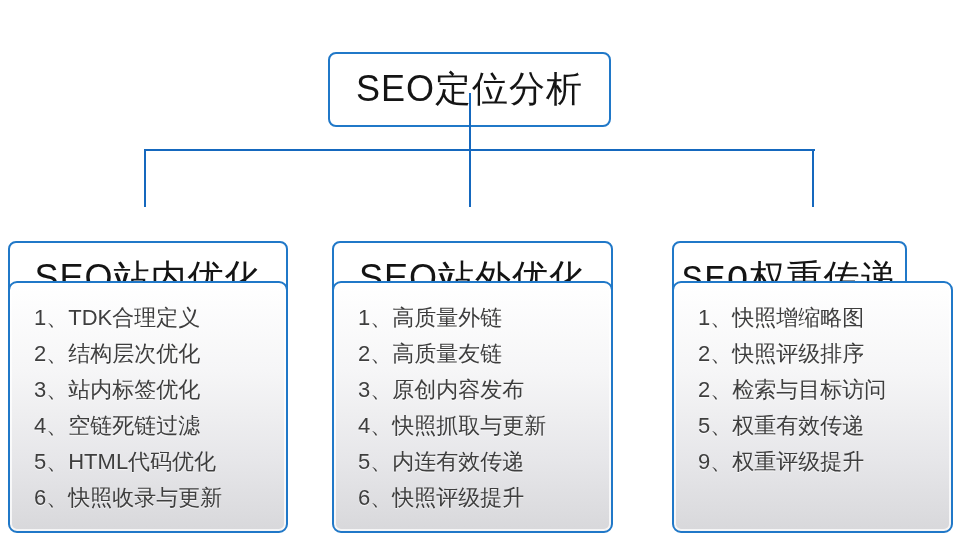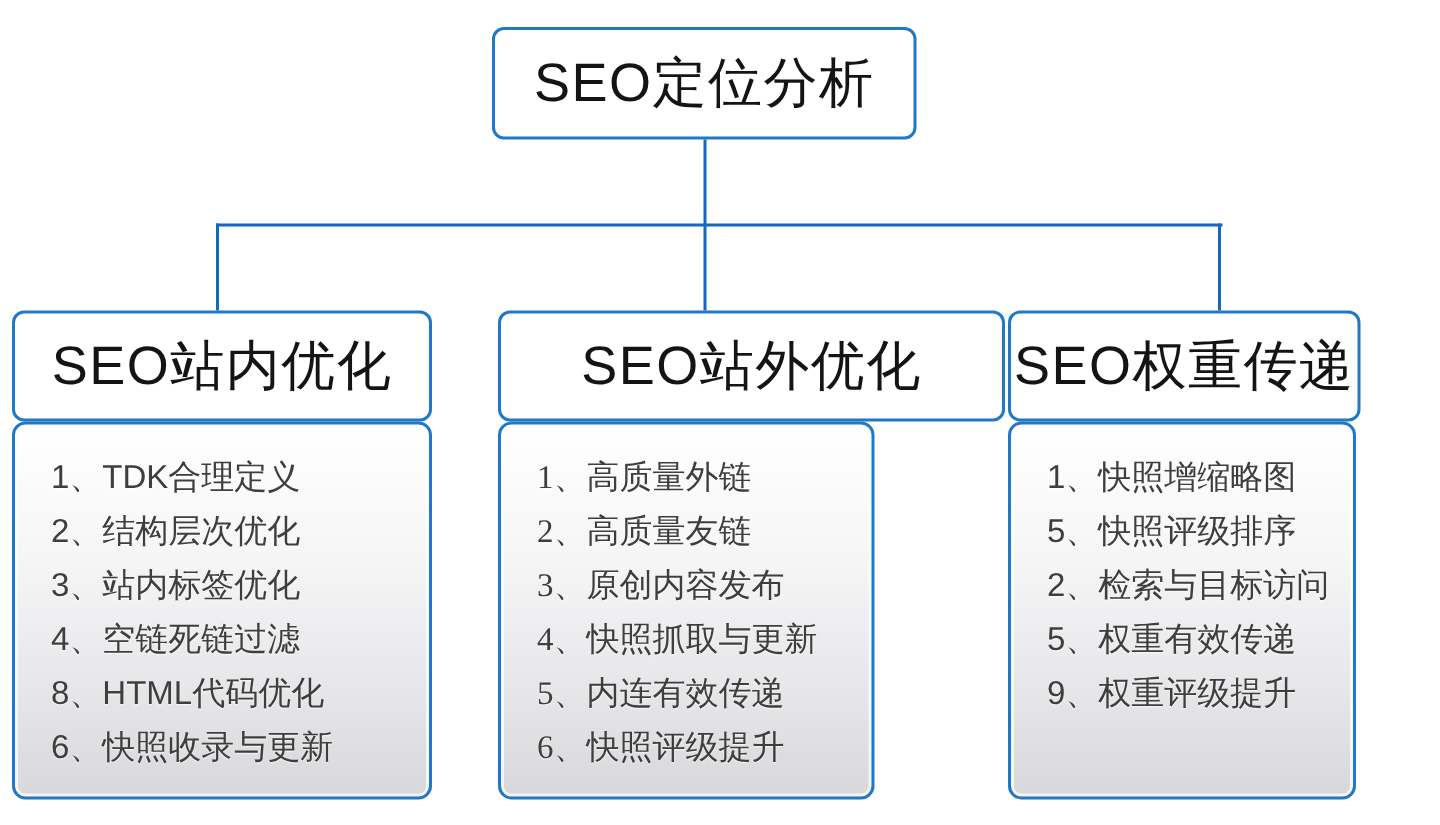--- a/index.html
+++ b/index.html
@@ -13,21 +13,21 @@
   *{box-sizing:border-box;margin:0;padding:0;}
   html,body{width:960px;height:550px;overflow:hidden;background:#ffffff;}
   body{font-family:"Liberation Sans","DejaVu Sans",sans-serif;}
   .canvas{position:relative;width:960px;height:550px;background:#ffffff;}
 
   .node{
     position:absolute;
     background:#ffffff;
     border:2px solid var(--accent);
     border-radius:8px;
-    display:flex;align-items:center;justify-content:center;
+    display:flex;align-items:center;justify-content:center;margin-top:34px;
   }
   .node .node-title{
     font-size:36px;
     font-weight:400;
     color:var(--title-text);
     letter-spacing:1px;
     white-space:nowrap;
   }
 
   .connector{position:absolute;background:var(--connector);}
@@ -70,40 +70,40 @@
   <div class="connector v" style="left:812px;top:149px;height:58px;"></div>
 
   <div class="node" style="left:8px;top:207px;width:280px;height:74px;text-align:right;">
     <span class="node-title">SEO站内优化</span>
   </div>
   <div class="panel" style="left:8px;top:281px;width:280px;height:252px;">
     <div class="list-item">1、TDK合理定义</div>
     <div class="list-item">2、结构层次优化</div>
     <div class="list-item">3、站内标签优化</div>
     <div class="list-item">4、空链死链过滤</div>
-    <div class="list-item">8、HTML代码优化</div>
+    <div class="list-item">5、HTML代码优化</div>
     <div class="list-item">6、快照收录与更新</div>
   </div>
 
-  <div class="node" style="left:332px;top:207px;width:338px;height:74px;">
+  <div class="node" style="left:332px;top:207px;width:281px;height:74px;">
     <span class="node-title">SEO站外优化</span>
   </div>
-  <div class="panel" style="left:332px;top:281px;width:251px;height:252px;font-family:Liberation Serif, serif;">
+  <div class="panel" style="left:332px;top:281px;width:281px;height:252px;">
     <div class="list-item">1、高质量外链</div>
     <div class="list-item">2、高质量友链</div>
     <div class="list-item">3、原创内容发布</div>
     <div class="list-item">4、快照抓取与更新</div>
     <div class="list-item">5、内连有效传递</div>
     <div class="list-item">6、快照评级提升</div>
   </div>
 
-  <div class="node" style="left:672px;top:207px;width:235px;height:74px;">
+  <div class="node" style="left:672px;top:207px;width:235px;height:74px;font-family:Liberation Mono, monospace;">
     <span class="node-title">SEO权重传递</span>
   </div>
-  <div class="panel" style="left:672px;top:281px;width:232px;height:252px;">
+  <div class="panel" style="left:672px;top:281px;width:281px;height:252px;">
     <div class="list-item">1、快照增缩略图</div>
-    <div class="list-item">5、快照评级排序</div>
+    <div class="list-item">2、快照评级排序</div>
     <div class="list-item">2、检索与目标访问</div>
     <div class="list-item">5、权重有效传递</div>
     <div class="list-item">9、权重评级提升</div>
   </div>
 
 </div>
 
 </body></html>

